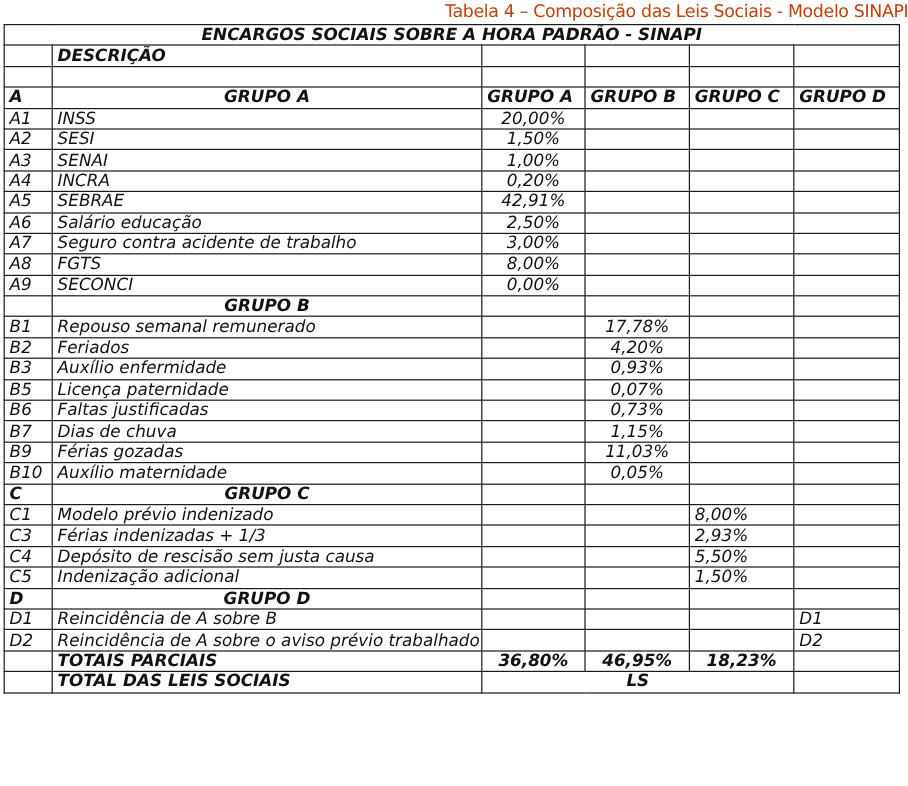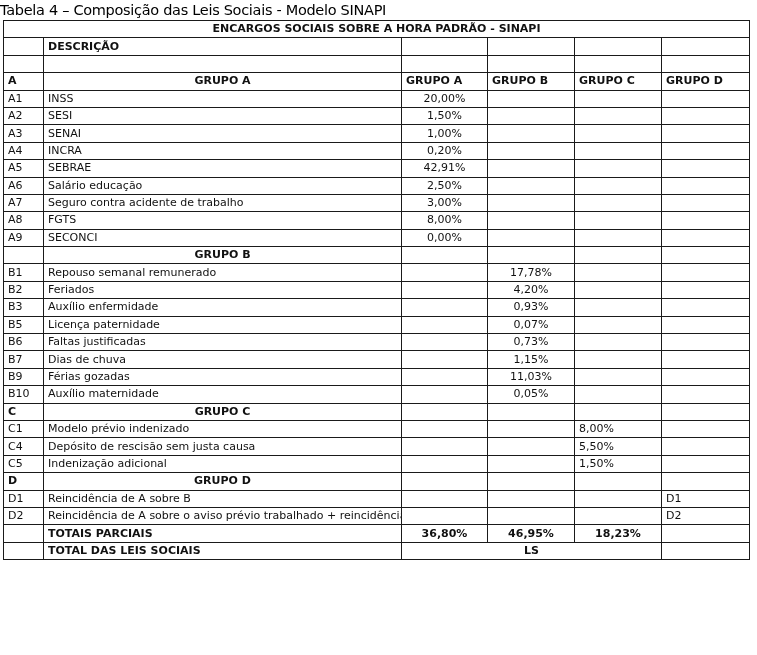--- a/index.html
+++ b/index.html
@@ -2,28 +2,29 @@
 <html><head>
 <meta charset="utf-8">
 <style>
   html, body { margin: 0; padding: 0; background: #ffffff; }
   body {
     width: 757px; height: 655px; position: relative; overflow: hidden;
     font-family: "DejaVu Sans", sans-serif; color: #111;
   }
   .caption {
     position: absolute; left: 0; top: 0; width: 757px; height: 20px;
-    text-align: left; font-size: 14.5px; line-height: 20px; color: #000000;
+    text-align: right; font-size: 14.5px; line-height: 20px; color: #c2410c;
     letter-spacing: -0.3px;
   }
   table.ls {
     position: absolute; left: 3px; top: 20px;
     border-collapse: collapse; table-layout: fixed;
     width: 746px;
-    font-size: 11px;
+    font-size: 14px;
+    font-style: italic;
   }
   table.ls td {
     border: 1px solid #1a1a1a;
     height: 16.4px; padding: 0 4px; line-height: 16px;
     white-space: nowrap; overflow: hidden; vertical-align: middle;
   }
   td.b { font-weight: bold; }
   td.c { text-align: center; }
   td.r { text-align: center; }
   td.tall { height: 33.8px; vertical-align: top; white-space: normal; line-height: 17px; }
@@ -239,20 +240,28 @@
     </tr>
     <tr>
         <td>C1</td>
         <td>Modelo prévio indenizado</td>
         <td></td>
         <td></td>
         <td>8,00%</td>
         <td></td>
       </tr>
     <tr>
+        <td>C3</td>
+        <td>Férias indenizadas + 1/3</td>
+        <td></td>
+        <td></td>
+        <td>2,93%</td>
+        <td></td>
+      </tr>
+    <tr>
         <td>C4</td>
         <td>Depósito de rescisão sem justa causa</td>
         <td></td>
         <td></td>
         <td>5,50%</td>
         <td></td>
       </tr>
     <tr>
         <td>C5</td>
         <td>Indenização adicional</td>

